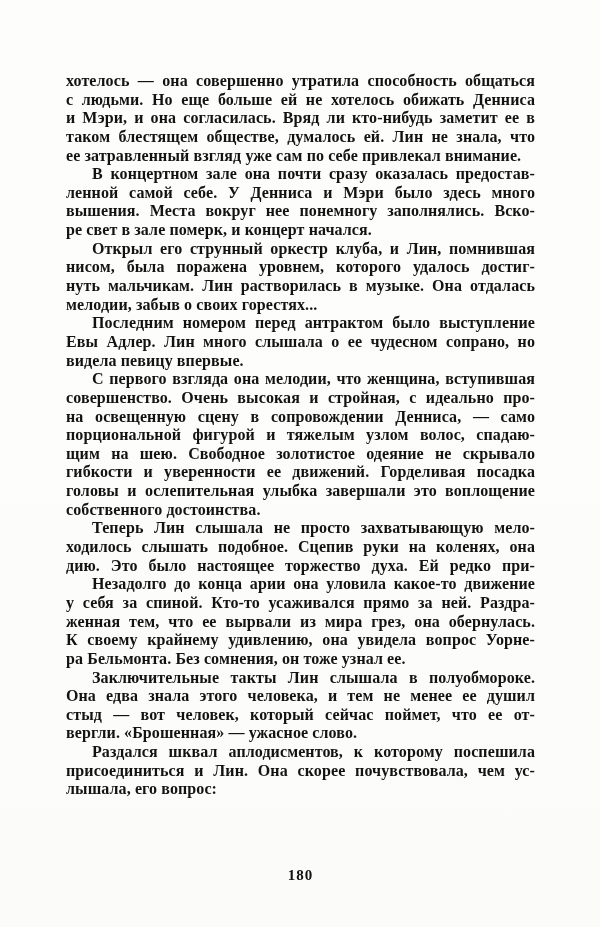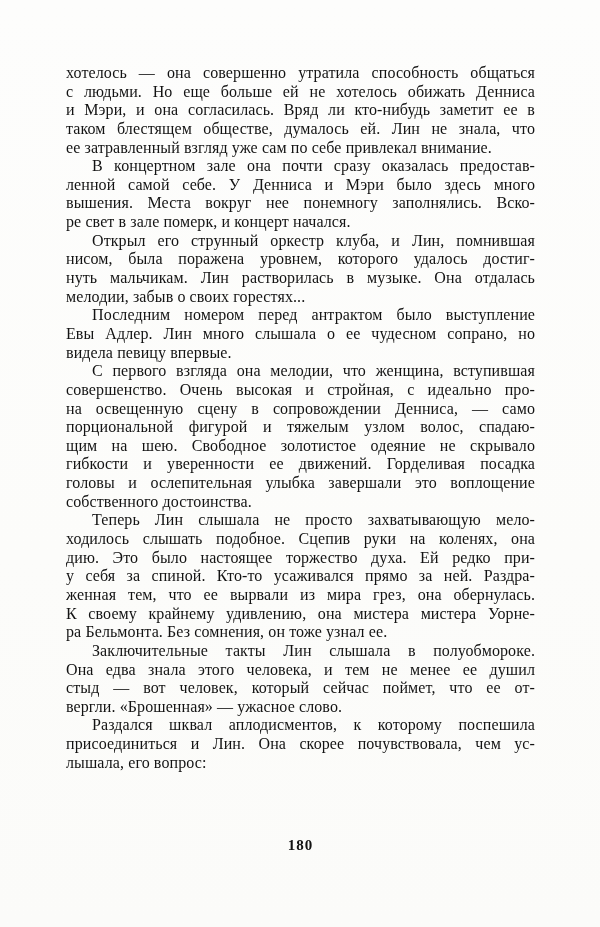--- a/index.html
+++ b/index.html
@@ -17,45 +17,45 @@
   .page {
     position: absolute;
     left: 0; top: 0;
     width: 600px;
     height: 927px;
     background: linear-gradient(180deg, #fdfdfc 0%, #fcfcfa 60%, #fbfbf9 100%);
   }
   .text-block {
     position: absolute;
     left: 66px;
-    top: 64px;
+    top: 72px;
     width: 469px;
     color: #131313;
     font-size: 16px;
-    font-weight: normal;
+    font-weight: bold;
     letter-spacing: 0.1px;
   }
   .line {
     height: 18.65px;
     line-height: 18.65px;
     text-align: justify;
     text-align-last: justify;
     overflow: hidden;
     white-space: nowrap;
   }
   .line.indent {
     padding-left: 26px;
   }
   .line.pend {
     text-align-last: left;
   }
   .page-number {
     position: absolute;
     left: 66px;
-    top: 837px;
+    top: 867px;
     width: 469px;
     text-align: center;
     color: #131313;
     font-size: 15px;
     font-weight: bold;
     letter-spacing: 1px;
   }
 </style>
 </head>
 <body>
@@ -82,23 +82,24 @@
       <div class="line">совершенство. Очень высокая и стройная, с идеально про-</div>
       <div class="line">на освещенную сцену в сопровождении Денниса, — само</div>
       <div class="line">порциональной фигурой и тяжелым узлом волос, спадаю-</div>
       <div class="line">щим на шею. Свободное золотистое одеяние не скрывало</div>
       <div class="line">гибкости и уверенности ее движений. Горделивая посадка</div>
       <div class="line">головы и ослепительная улыбка завершали это воплощение</div>
       <div class="line pend">собственного достоинства.</div>
       <div class="line indent">Теперь Лин слышала не просто захватывающую мело-</div>
       <div class="line">ходилось слышать подобное. Сцепив руки на коленях, она</div>
       <div class="line">дию. Это было настоящее торжество духа. Ей редко при-</div>
+      <div class="line indent">Незадолго до конца арии она уловила какое-то движение</div>
       <div class="line">у себя за спиной. Кто-то усаживался прямо за ней. Раздра-</div>
       <div class="line">женная тем, что ее вырвали из мира грез, она обернулась.</div>
-      <div class="line">К своему крайнему удивлению, она мистера мистера Уорне-</div>
+      <div class="line">К своему крайнему удивлению, она увидела вопрос Уорне-</div>
       <div class="line pend">ра Бельмонта. Без сомнения, он тоже узнал ее.</div>
       <div class="line indent">Заключительные такты Лин слышала в полуобмороке.</div>
       <div class="line">Она едва знала этого человека, и тем не менее ее душил</div>
       <div class="line">стыд — вот человек, который сейчас поймет, что ее от-</div>
       <div class="line pend">вергли. «Брошенная» — ужасное слово.</div>
       <div class="line indent">Раздался шквал аплодисментов, к которому поспешила</div>
       <div class="line">присоединиться и Лин. Она скорее почувствовала, чем ус-</div>
       <div class="line pend">лышала, его вопрос:</div>
     </div>
   <div class="page-number">180</div>

